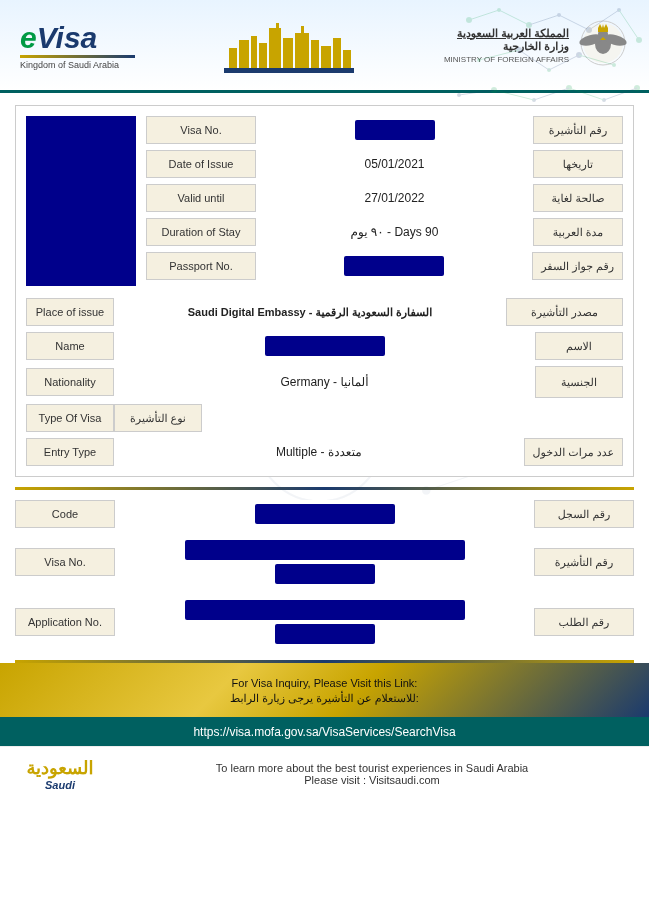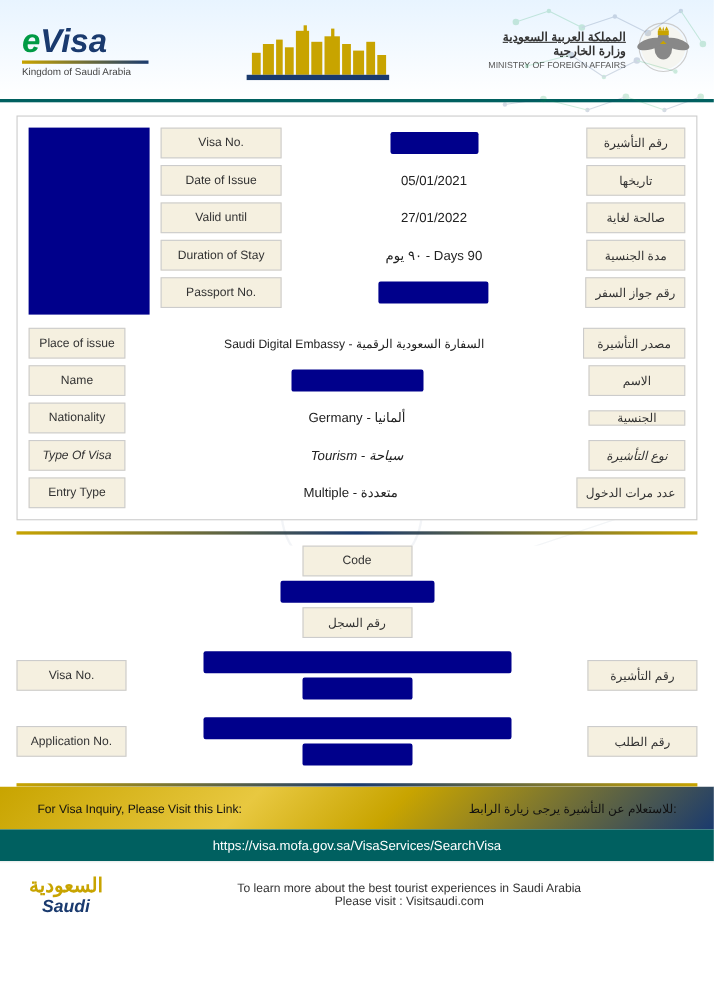--- a/index.html
+++ b/index.html
@@ -207,73 +207,72 @@
 
         <div class="field-row">
           <div class="field-label">Valid until</div>
           <div style="flex:1;text-align:center;padding:4px 8px;font-size:12px;color:#222;direction:rtl;">27/01/2022</div>
           <div class="field-label-ar">صالحة لغاية</div>
         </div>
 
         <div class="field-row">
           <div class="field-label">Duration of Stay</div>
           <div style="flex:1;text-align:center;padding:4px 8px;font-size:12px;color:#222;direction:rtl;">90 Days - ٩٠ يوم</div>
-          <div class="field-label-ar">مدة الجنسية</div>
+          <div class="field-label-ar">مدة العربية</div>
         </div>
 
         <div class="field-row">
           <div class="field-label">Passport No.</div>
           <div style="flex:1;text-align:center;padding:4px 8px;display:flex;align-items:center;justify-content:center;">
             <div style="background:#00008b;height:20px;width:100px;border-radius:2px;"></div>
           </div>
           <div class="field-label-ar">رقم جواز السفر</div>
         </div>
 
       </div>
     </div>
 
     <div style="display:flex;align-items:center;margin:2px 10px 6px 10px;">
       <div style="min-width:88px;background:#f5f0e0;border:1px solid #ccc;padding:4px 8px;font-size:11px;color:#333;text-align:center;height:28px;display:flex;align-items:center;justify-content:center;">Place of issue</div>
-      <div style="flex:1;padding:4px 12px;font-size:11px;color:#222;text-align:center;direction:rtl;">السفارة السعودية الرقمية - Saudi Digital Embassy</div>
-      <div style="min-width:88px;background:#f5f0e0;border:1px solid #ccc;padding:4px 12px;font-size:11px;color:#333;text-align:center;direction:rtl;height:28px;display:flex;align-items:center;justify-content:center;">مصدر التأشيرة</div>
+      <div style="flex:1;padding:4px 12px;font-size:11px;color:#222;text-align:center;direction:rtl;font-weight:bold;">السفارة السعودية الرقمية - Saudi Digital Embassy</div>
+      <div style="min-width:88px;background:#f5f0e0;border:1px solid #ccc;padding:4px 24px;font-size:11px;color:#333;text-align:center;direction:rtl;height:28px;display:flex;align-items:center;justify-content:center;">مصدر التأشيرة</div>
     </div>
 
     <div style="display:flex;align-items:center;margin:2px 10px 6px 10px;">
       <div style="min-width:88px;background:#f5f0e0;border:1px solid #ccc;padding:4px 8px;font-size:11px;color:#333;text-align:center;height:28px;display:flex;align-items:center;justify-content:center;">Name</div>
       <div style="flex:1;padding:4px 12px;display:flex;align-items:center;justify-content:center;">
         <div style="background:#00008b;height:20px;width:120px;border-radius:2px;"></div>
       </div>
       <div style="min-width:88px;background:#f5f0e0;border:1px solid #ccc;padding:4px 0;font-size:11px;color:#333;text-align:right;direction:rtl;height:28px;display:flex;align-items:center;justify-content:center;">الاسم</div>
     </div>
 
     <div style="display:flex;align-items:center;margin:2px 10px 6px 10px;">
       <div style="min-width:88px;background:#f5f0e0;border:1px solid #ccc;padding:4px 8px;font-size:11px;color:#333;text-align:center;height:28px;display:flex;align-items:center;justify-content:center;">Nationality</div>
       <div style="flex:1;padding:4px 12px;font-size:12px;color:#222;text-align:center;direction:rtl;">ألمانيا - Germany</div>
-      <div style="min-width:88px;background:#f5f0e0;border:1px solid #ccc;padding:4px 8px;font-size:11px;color:#333;text-align:center;direction:rtl;height:14px;display:flex;align-items:center;justify-content:center;">الجنسية</div>
-    </div>
-
-    <div style="display:flex;align-items:center;margin:2px 10px 6px 10px;font-style:italic;">
+      <div style="min-width:88px;background:#f5f0e0;border:1px solid #ccc;padding:4px 8px;font-size:11px;color:#333;text-align:center;direction:rtl;height:32px;display:flex;align-items:center;justify-content:center;">الجنسية</div>
+    </div>
+
+    <div style="display:flex;align-items:center;margin:2px 21px 6px 10px;">
       <div style="min-width:88px;background:#f5f0e0;border:1px solid #ccc;padding:4px 8px;font-size:11px;color:#333;text-align:center;height:28px;display:flex;align-items:center;justify-content:center;">Type Of Visa</div>
-      <div style="flex:1;padding:4px 12px;font-size:12px;color:#222;text-align:center;direction:rtl;">سياحة - Tourism</div>
       <div style="min-width:88px;background:#f5f0e0;border:1px solid #ccc;padding:4px 8px;font-size:11px;color:#333;text-align:center;direction:rtl;height:28px;display:flex;align-items:center;justify-content:center;">نوع التأشيرة</div>
     </div>
 
     <div style="display:flex;align-items:center;margin:2px 10px 10px 10px;">
       <div style="min-width:88px;background:#f5f0e0;border:1px solid #ccc;padding:4px 8px;font-size:11px;color:#333;text-align:center;height:28px;display:flex;align-items:center;justify-content:center;">Entry Type</div>
       <div style="flex:1;padding:4px 12px;font-size:12px;color:#222;text-align:center;direction:rtl;">متعددة - Multiple</div>
       <div style="min-width:88px;background:#f5f0e0;border:1px solid #ccc;padding:4px 8px;font-size:11px;color:#333;text-align:center;direction:rtl;height:28px;display:flex;align-items:center;justify-content:center;">عدد مرات الدخول</div>
     </div>
 
   </div>
 
   <div style="height:3px;background:linear-gradient(to right,#c8a400,#1a3a6e,#c8a400);margin:10px 15px;"></div>
 
   <div style="margin:0 15px;background:#fff;position:relative;z-index:1;">
 
-    <div style="display:flex;align-items:center;margin-bottom:8px;flex-direction:column;">
+    <div style="display:flex;align-items:center;margin-bottom:8px;">
       <div style="min-width:100px;background:#f5f0e0;border:1px solid #ccc;padding:4px 8px;font-size:11px;color:#333;text-align:center;height:28px;display:flex;align-items:center;justify-content:center;">Code</div>
       <div style="flex:1;padding:4px 12px;display:flex;align-items:center;justify-content:center;">
         <div style="background:#00008b;height:20px;width:140px;border-radius:2px;"></div>
       </div>
       <div style="min-width:100px;background:#f5f0e0;border:1px solid #ccc;padding:4px 8px;font-size:11px;color:#333;text-align:center;direction:rtl;height:28px;display:flex;align-items:center;justify-content:center;">رقم السجل</div>
     </div>
 
     <div style="display:flex;align-items:center;margin-bottom:8px;">
       <div style="min-width:100px;background:#f5f0e0;border:1px solid #ccc;padding:4px 8px;font-size:11px;color:#333;text-align:center;height:28px;display:flex;align-items:center;justify-content:center;">Visa No.</div>
       <div style="flex:1;padding:4px 12px;display:flex;flex-direction:column;align-items:center;justify-content:center;gap:4px;">
@@ -291,35 +290,35 @@
       </div>
       <div style="min-width:100px;background:#f5f0e0;border:1px solid #ccc;padding:4px 8px;font-size:11px;color:#333;text-align:center;direction:rtl;height:28px;display:flex;align-items:center;justify-content:center;">رقم الطلب</div>
     </div>
 
   </div>
 
   <div style="height:3px;background:linear-gradient(to right,#c8a400,#1a3a6e,#c8a400);margin:0 15px 0 15px;"></div>
 
 </div>
 
-<div style="background:linear-gradient(135deg,#c8a400 0%,#e8c840 35%,#c8a400 55%,#1a3a6e 100%);padding:12px 34px;display:flex;justify-content:space-between;align-items:center;">
+<div style="background:linear-gradient(135deg,#c8a400 0%,#e8c840 35%,#c8a400 55%,#1a3a6e 100%);padding:12px 12px;display:flex;justify-content:space-between;align-items:center;flex-direction:column;">
   <div>
     <span style="font-size:11px;color:#111;">For Visa Inquiry, Please Visit this Link:</span>
   </div>
   <div>
     <span style="font-size:11px;color:#111;direction:rtl;">للاستعلام عن التأشيرة يرجى زيارة الرابط:</span>
   </div>
 </div>
 
 <div style="background:#006060;padding:7px 20px;text-align:center;">
   <span style="color:#fff;font-size:12px;">https://visa.mofa.gov.sa/VisaServices/SearchVisa</span>
 </div>
 
 <div style="display:flex;align-items:center;padding:10px 20px;gap:15px;background:#fff;border-top:1px solid #eee;">
   <div style="display:flex;flex-direction:column;align-items:center;min-width:80px;">
     <div style="font-size:18px;color:#c8a400;font-family:serif;direction:rtl;font-weight:bold;">السعودية</div>
-    <div style="font-size:16px;color:#1a3a6e;font-style:italic;font-weight:bold;">Saudi</div>
+    <div style="font-size:11px;color:#1a3a6e;font-style:italic;font-weight:bold;">Saudi</div>
   </div>
   <div style="flex:1;text-align:center;">
     <div style="font-size:11px;color:#333;">To learn more about the best tourist experiences in Saudi Arabia</div>
     <div style="font-size:11px;color:#333;">Please visit : Visitsaudi.com</div>
   </div>
 </div>
 
 </body></html>

